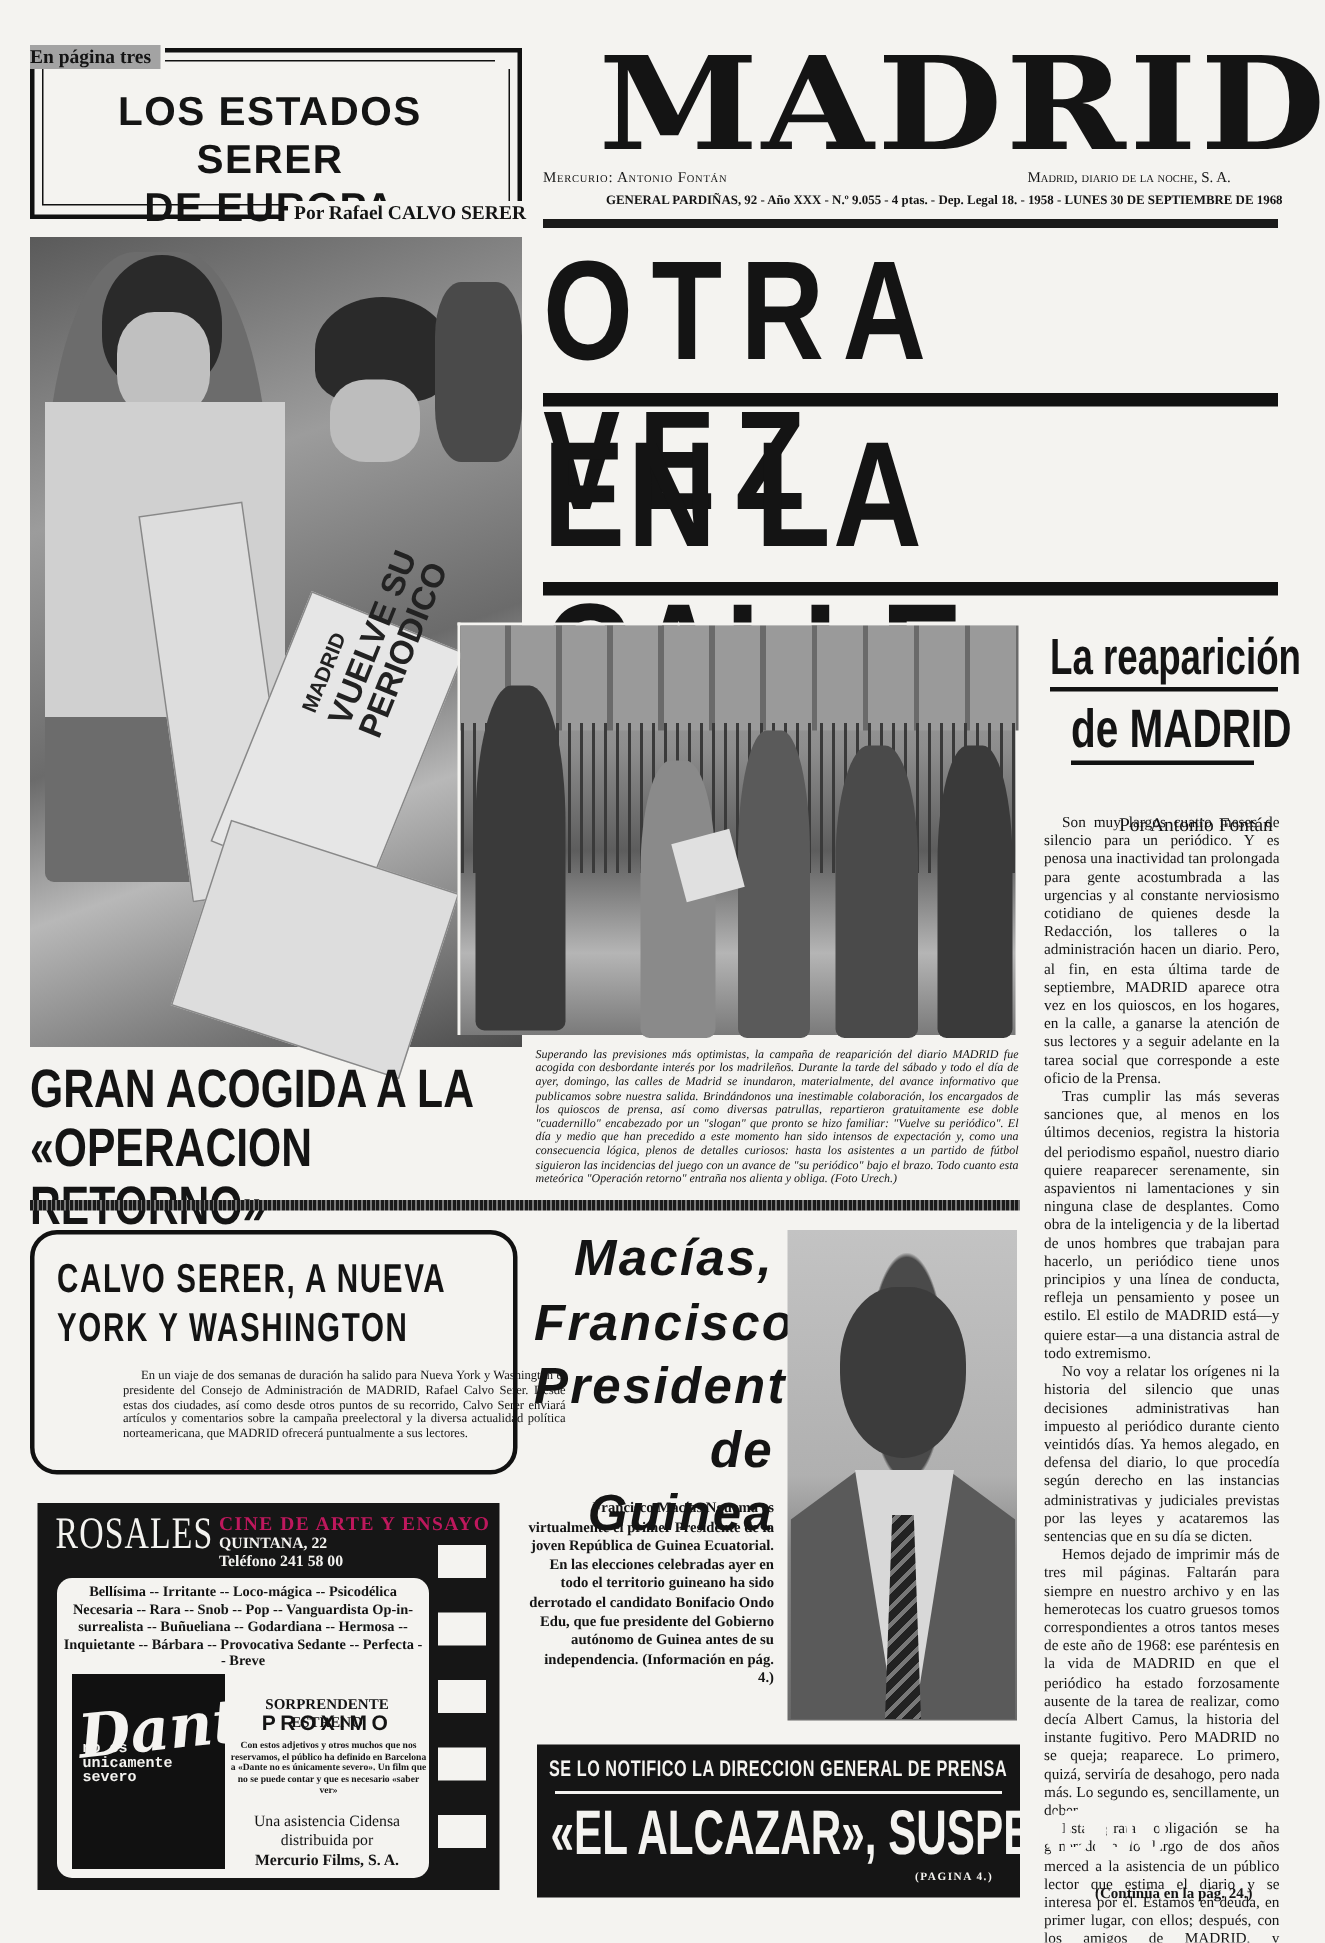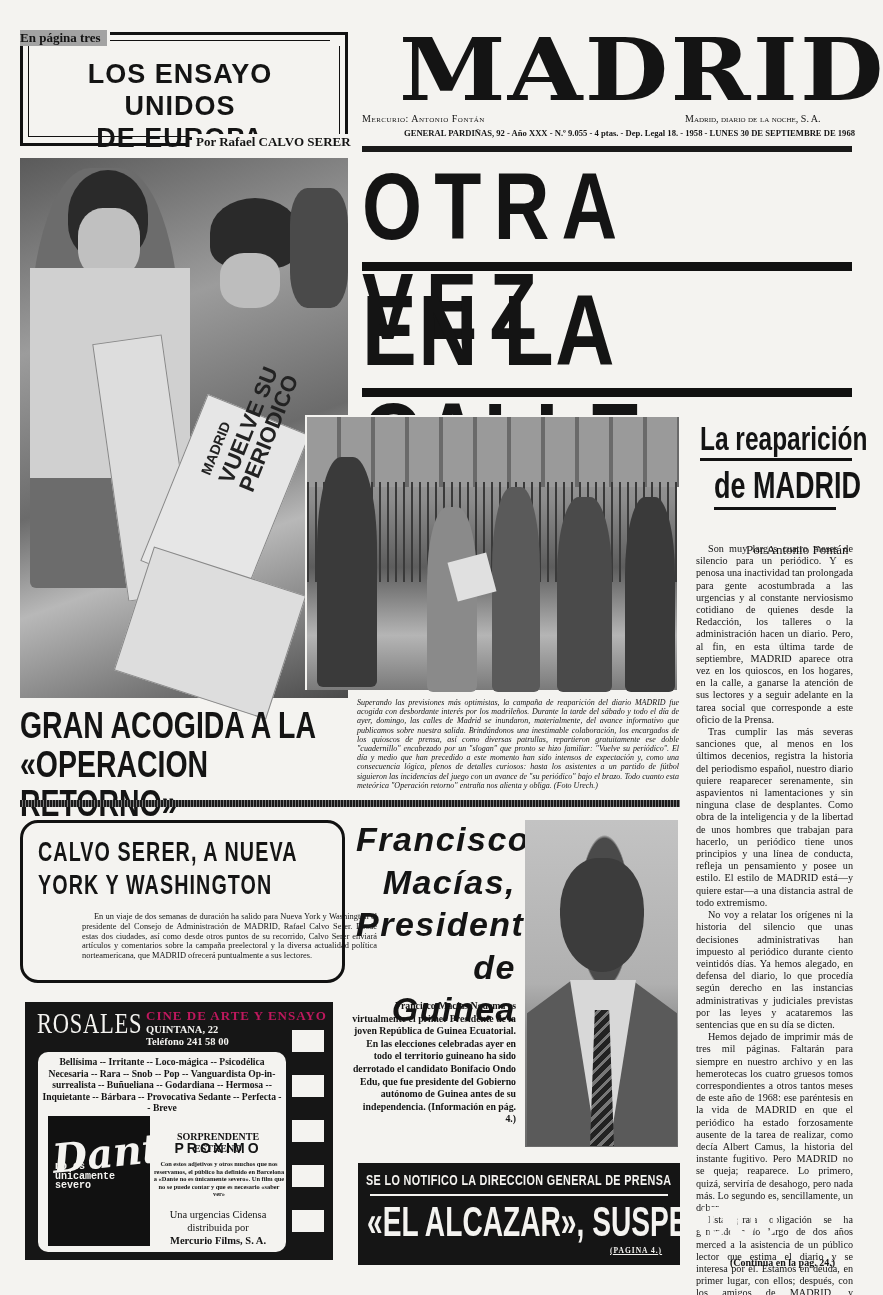--- a/index.html
+++ b/index.html
@@ -79,34 +79,34 @@
   #macias-suit { left: 527px; top: 980px; width: 150px; height: 166px; background: #5a5a5a; clip-path: polygon(0 20%, 30% 0, 70% 0, 100% 20%, 100% 100%, 0 100%); }
   #macias-shirt { left: 570px; top: 980px; width: 66px; height: 166px; background: #d8d8d8; clip-path: polygon(0 0, 100% 0, 60% 100%, 40% 100%); }
   #macias-tie { left: 590px; top: 1010px; width: 24px; height: 136px; background: repeating-linear-gradient(135deg, #222 0 5px, #777 5px 8px); clip-path: polygon(20% 0, 80% 0, 100% 100%, 0 100%); }
   #macias-body { left: 352px; top: 1000px; width: 164px; text-align: right; font-size: 9.8px; line-height: 12.6px; font-weight: 700; }
 
   
   #alcazar { left: 358px; top: 1163px; width: 322px; height: 102px; background: #151515; }
   #alcazar-kicker { left: 366px; top: 1171px; font-size: 15px; color: #f4f3f0; font-weight: 700; transform: scaleX(0.72); transform-origin: left top; white-space: nowrap; font-family: "Liberation Sans", sans-serif; letter-spacing: 0.5px; }
   #alcazar-rule { left: 370px; top: 1194px; width: 298px; height: 2px; background: #f4f3f0; }
   #alcazar-title { left: 367px; top: 1198px; font-size: 42px; color: #f4f3f0; font-weight: 700; transform: scaleX(0.67); transform-origin: left top; white-space: nowrap; font-family: "Liberation Sans", sans-serif; }
-  #alcazar-page { left: 610px; top: 1246px; font-size: 7.5px; color: #f4f3f0; font-weight: 700; letter-spacing: 1px; text-decoration: underline; }
+  #alcazar-page { left: 610px; top: 1246px; font-size: 7.5px; color: #f4f3f0; font-weight: 700; letter-spacing: 1px; }
 </style>
 </head>
 <body>
 
 <div class="abs" id="teaser-box"></div>
 <div class="abs" id="teaser-inner"></div>
 <div class="abs" id="teaser-topline"></div>
 <div class="abs" id="teaser-topline2"></div>
 <div class="abs" id="teaser-bottom"></div>
 <div class="abs" id="teaser-bottom2"></div>
 <div class="abs" id="teaser-label" style="background:#a3a3a3;padding-right:6px;">En página tres</div>
 <div class="abs cond" id="teaser-title">
-  <div>LOS ENSAYO UNIDOS</div>
+  <div>LOS ESTADOS SERER</div>
   <div>DE EUROPA</div>
 </div>
 <div class="abs" id="teaser-byline" style="background:#f4f3f0;padding-left:4px;">Por Rafael CALVO SERER</div>
 
 <div class="abs" id="masthead">MADRID</div>
 <div class="abs" id="director">Mercurio: Antonio Fontán</div>
 <div class="abs" id="publisher">Madrid, diario de la noche, S. A.</div>
 <div class="abs" id="dateline">GENERAL PARDIÑAS, 92 - Año XXX - N.º 9.055 - 4 ptas. - Dep. Legal 18. - 1958 - LUNES 30 DE SEPTIEMBRE DE 1968</div>
 <div class="abs" id="mast-rule"></div>
 
@@ -193,28 +193,28 @@
   <div>unicamente</div>
   <div>severo</div>
 </div>
 <div class="abs" id="ad-proximo">PROXIMO</div>
 <div class="abs" id="ad-estreno">
   <div>SORPRENDENTE</div>
   <div>ESTRENO</div>
 </div>
 <div class="abs" id="ad-quote">Con estos adjetivos y otros muchos que nos reservamos, el público ha definido en Barcelona a «Dante no es únicamente severo». Un film que no se puede contar y que es necesario «saber ver»</div>
 <div class="abs" id="ad-distrib">
-  <div>Una urgencias Cidensa</div>
+  <div>Una asistencia Cidensa</div>
   <div>distribuida por</div>
   <div style="font-weight:700;">Mercurio Films, S. A.</div>
 </div>
 
 <div class="abs cond" id="macias-title">
+  <div>Macías,</div>
   <div>Francisco</div>
-  <div>Macías,</div>
   <div>Presidente</div>
   <div>de Guinea</div>
 </div>
 <div class="abs" id="macias-photo"></div>
 <div class="abs" id="macias-suit"></div>
 <div class="abs" id="macias-shirt"></div>
 <div class="abs" id="macias-tie"></div>
 <div class="abs" id="macias-face"></div>
 <div class="abs" id="macias-body">Francisco Macías Nguema es virtualmente el primer Presidente de la joven República de Guinea Ecuatorial. En las elecciones celebradas ayer en todo el territorio guineano ha sido derrotado el candidato Bonifacio Ondo Edu, que fue presidente del Gobierno autónomo de Guinea antes de su independencia. (Información en pág. 4.)</div>
 

